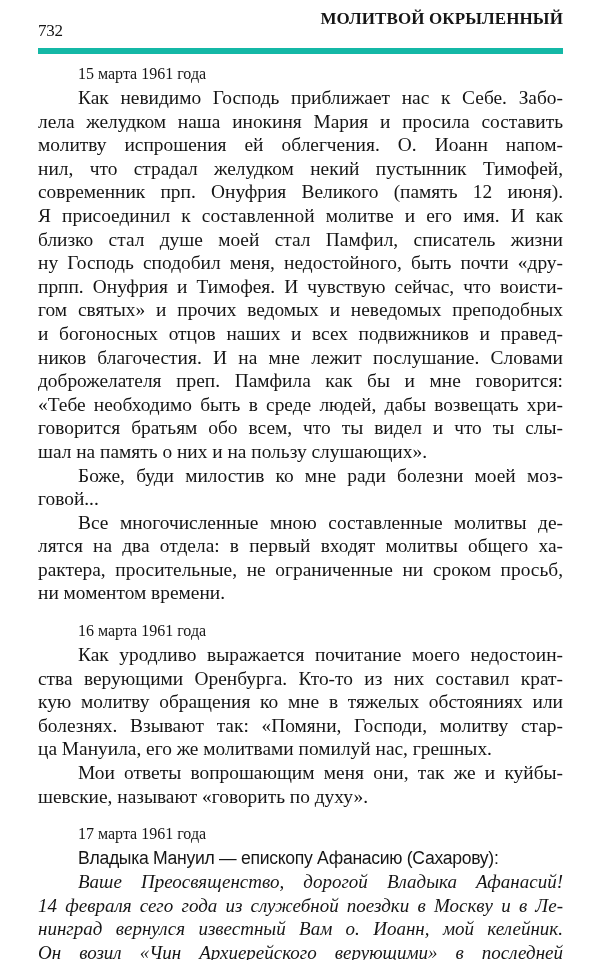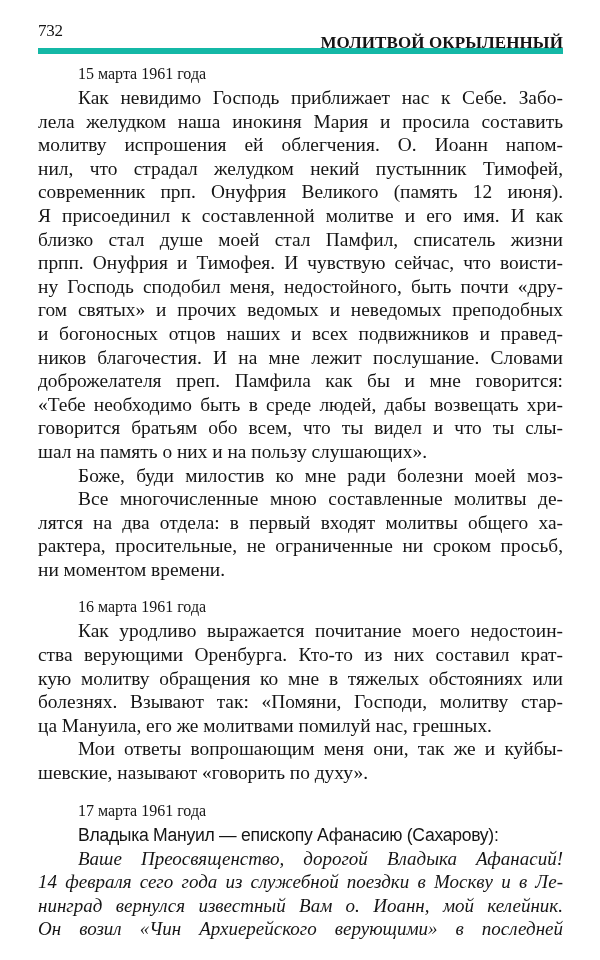--- a/index.html
+++ b/index.html
@@ -30,21 +30,21 @@
     .page-number {
       position: absolute;
       left: 0;
       top: 21px;
       font-size: 17px;
       letter-spacing: -0.3px;
     }
     .running-head {
       position: absolute;
       right: 0;
-      top: 33px;
+      top: 9px;
       font-size: 17px;
       font-weight: bold;
       letter-spacing: 0.1px;
     }
     .content {
       padding-top: 8px;
     }
     .date {
       font-size: 16px;
       line-height: 24px;
@@ -102,33 +102,34 @@
       <h3 class="date">15 марта 1961 года</h3>
 
       <p class="para">
         <span class="line">Как невидимо Господь приближает нас к Себе. Забо-</span>
         <span class="line">лела желудком наша инокиня Мария и просила составить</span>
         <span class="line">молитву испрошения ей облегчения. О. Иоанн напом-</span>
         <span class="line">нил, что страдал желудком некий пустынник Тимофей,</span>
         <span class="line">современник прп. Онуфрия Великого (память 12 июня).</span>
         <span class="line">Я присоединил к составленной молитве и его имя. И как</span>
         <span class="line">близко стал душе моей стал Памфил, списатель жизни</span>
+        <span class="line">ну Господь сподобил меня, недостойного, быть почти «дру-</span>
         <span class="line">прпп. Онуфрия и Тимофея. И чувствую сейчас, что воисти-</span>
-        <span class="line">ну Господь сподобил меня, недостойного, быть почти «дру-</span>
         <span class="line">гом святых» и прочих ведомых и неведомых преподобных</span>
         <span class="line">и богоносных отцов наших и всех подвижников и правед-</span>
         <span class="line">ников благочестия. И на мне лежит послушание. Словами</span>
         <span class="line">доброжелателя преп. Памфила как бы и мне говорится:</span>
         <span class="line">«Тебе необходимо быть в среде людей, дабы возвещать хри-</span>
         <span class="line">говорится братьям обо всем, что ты видел и что ты слы-</span>
         <span class="line last">шал на память о них и на пользу слушающих».</span>
       </p>
 
       <p class="para">
         <span class="line">Боже, буди милостив ко мне ради болезни моей моз-</span>
+        <span class="line last">говой...</span>
       </p>
 
       <p class="para">
         <span class="line">Все многочисленные мною составленные молитвы де-</span>
         <span class="line">лятся на два отдела: в первый входят молитвы общего ха-</span>
         <span class="line">рактера, просительные, не ограниченные ни сроком просьб,</span>
         <span class="line last">ни моментом времени.</span>
       </p>
     </section>
 

